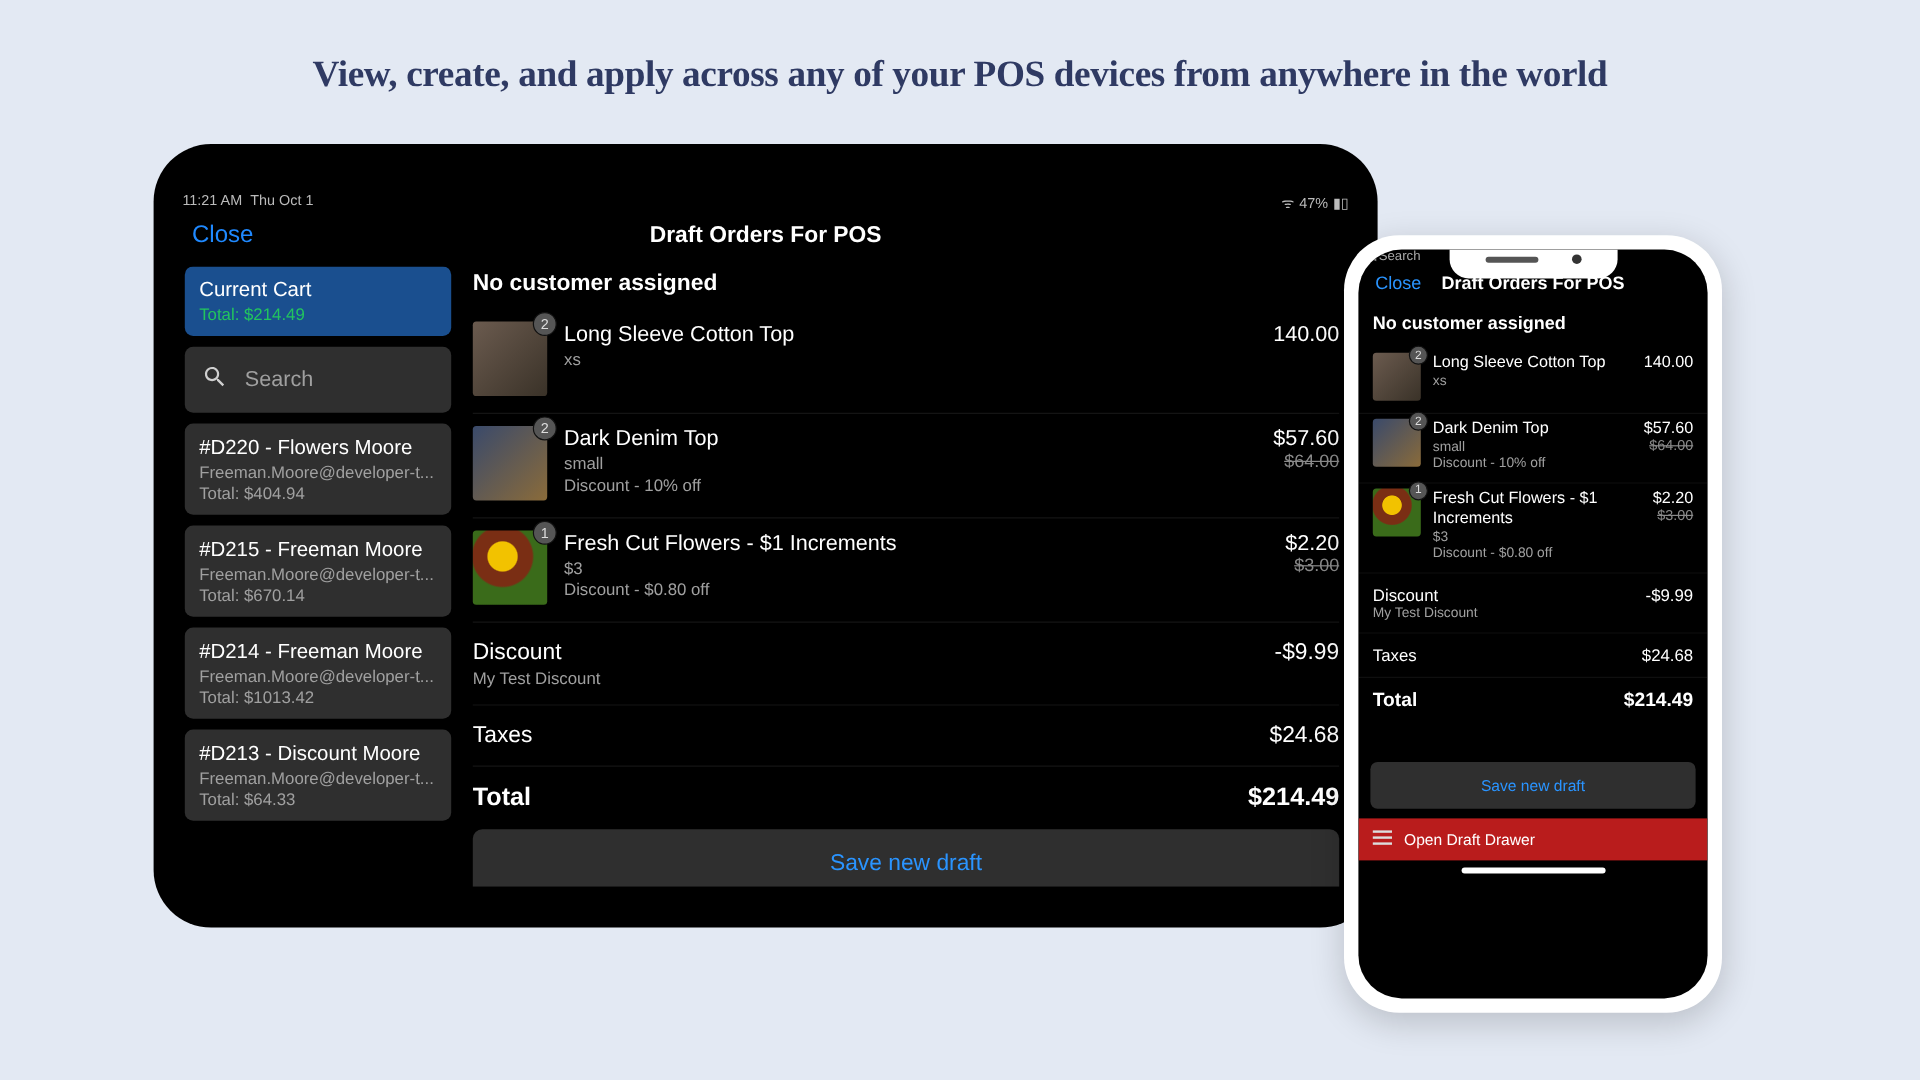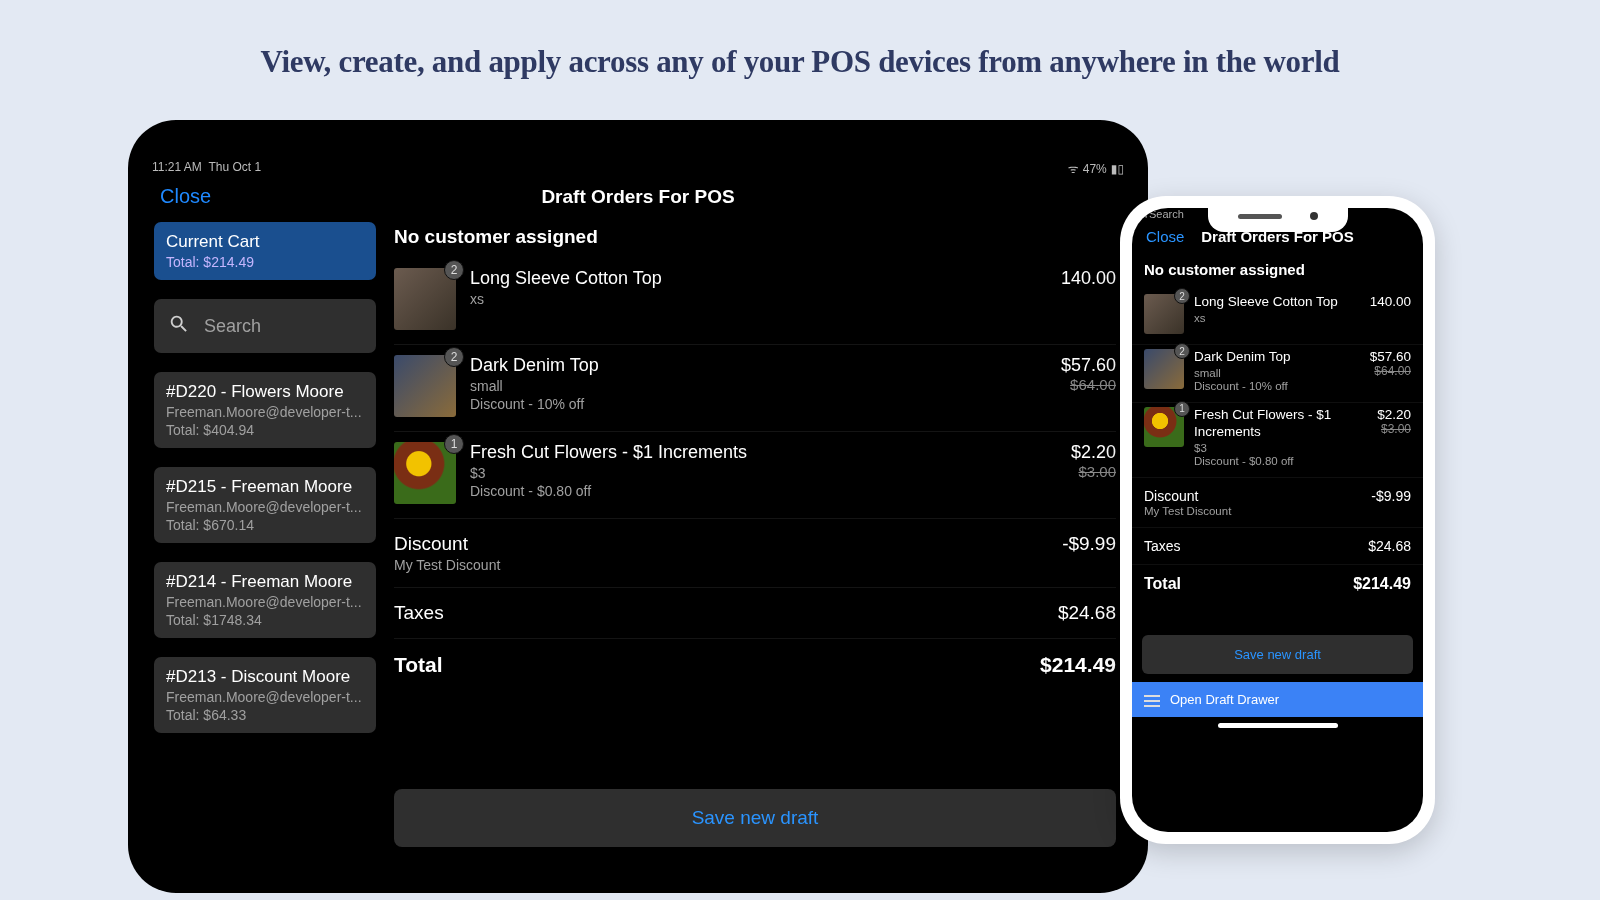--- a/index.html
+++ b/index.html
@@ -1,35 +1,35 @@
 <!DOCTYPE html>
 <html><head>
 <meta charset="utf-8">
 <style>
 * { box-sizing: border-box; margin: 0; padding: 0; font-family: -apple-system, BlinkMacSystemFont, "Segoe UI", Helvetica, Arial, sans-serif; }
 body { background: #e3e9f3; width: 1600px; height: 900px; overflow: hidden; position: relative; }
 .headline { text-align: center; font-size: 31px; font-weight: 700; color: #2f3a63; padding: 44px 40px 0; letter-spacing: -0.3px; font-family: Georgia, "Times New Roman", serif; }
 
 
-.tablet { position: absolute; left: 128px; top: 120px; width: 1020px; height: 773px; background: #000; border-radius: 48px; padding: 34px 14px; }
+.tablet { position: absolute; left: 128px; top: 120px; width: 1020px; height: 653px; background: #000; border-radius: 48px; padding: 34px 14px; }
 .tablet-screen { width: 100%; height: 100%; background: #000; color: #fff; border-radius: 2px; overflow: hidden; display: flex; flex-direction: column; }
 
 .status-bar { display: flex; justify-content: space-between; font-size: 12px; color: #bbb; padding: 6px 10px 4px; }
 .status-right { display: flex; align-items: center; gap: 4px; }
 
 .nav-bar { display: flex; align-items: center; padding: 4px 18px 14px; position: relative; }
 .nav-close { color: #1f89ff; font-size: 20px; }
 .nav-title { position: absolute; left: 0; right: 0; text-align: center; font-size: 19px; font-weight: 600; color: #fff; pointer-events: none; }
 
 .tablet-body { flex: 1; display: flex; gap: 18px; padding: 0 12px 12px; overflow: hidden; }
-.sidebar { width: 222px; display: flex; flex-direction: column; gap: 19px; }
+.sidebar { width: 222px; display: flex; flex-direction: column; gap: 9px; }
 .card { background: #2f2f2f; border-radius: 7px; padding: 10px 12px; }
 .card.current { background: #1a4f8f; }
 .card-title { font-size: 17px; font-weight: 500; color: #fff; }
-.card-sub { font-size: 14px; color: #c4b5fd; margin-top:2px; }
+.card-sub { font-size: 14px; color: #22c55e; margin-top:2px; }
 .card .email { font-size: 14px; color: #a0a0a0; margin-top:2px; white-space: nowrap; overflow: hidden; text-overflow: ellipsis; }
 .card .total { font-size: 14px; color: #a0a0a0; margin-top:2px; }
 .search-card { display: flex; align-items: center; gap: 14px; padding: 14px 14px; }
 .search-icon svg { width: 22px; height: 22px; fill: #cfcfcf; }
 .search-text { color: #a0a0a0; font-size: 18px; }
 .sidebar .card:last-child { }
 
 .main { flex: 1; display: flex; flex-direction: column; padding-right: 6px; }
 .no-cust { font-size: 19px; font-weight: 600; padding: 4px 0 14px; }
 .line-items { display: flex; flex-direction: column; gap: 4px; }
@@ -87,21 +87,21 @@
 .p-li .was { font-size: 12px; color: #8a8a8a; text-decoration: line-through; text-align:right;}
 
 .p-sum-row { display: flex; justify-content: space-between; padding: 10px 12px; border-bottom: 1px solid rgba(255,255,255,0.06); }
 .p-sum-row .lbl { font-size: 14px; }
 .p-sum-row .val { font-size: 14px; font-weight: 500; }
 .p-sum-row .sub { font-size: 11.5px; color: #a0a0a0; margin-top:1px; }
 .p-sum-row.ptotal { border-bottom:none; }
 .p-sum-row.ptotal .lbl, .p-sum-row.ptotal .val { font-size: 16px; font-weight: 600; }
 
 .p-save { margin: 32px 10px 8px; background: #2f2f2f; color: #2a94ff; font-size: 13px; font-weight: 500; text-align: center; padding: 12px; border-radius: 6px; }
-.p-drawer { background: #3b82f6; padding: 10px 12px; display: flex; align-items: flex-end; gap: 10px; font-size: 13px; }
+.p-drawer { background: #b91c1c; padding: 10px 12px; display: flex; align-items: flex-start; gap: 10px; font-size: 13px; }
 .p-home { height: 5px; width: 120px; background: #fff; border-radius: 3px; margin: 6px auto 6px; }
 .menu-icon{ display:inline-flex; flex-direction:column; gap:3px;}
 .menu-icon span{ width:16px; height:2px; background:#ddd;}
 </style>
 </head>
 <body>
 
 <div class="headline">View, create, and apply across any of your POS devices from anywhere in the world</div>
 
 <div class="tablet">
@@ -136,21 +136,21 @@
           <div class="total">Total: $404.94</div>
         </div>
         <div class="card">
           <div class="card-title">#D215 - Freeman Moore</div>
           <div class="email">Freeman.Moore@developer-t...</div>
           <div class="total">Total: $670.14</div>
         </div>
         <div class="card">
           <div class="card-title">#D214 - Freeman Moore</div>
           <div class="email">Freeman.Moore@developer-t...</div>
-          <div class="total">Total: $1748.34</div>
+          <div class="total">Total: $1013.42</div>
         </div>
         <div class="card">
           <div class="card-title">#D213 - Discount Moore</div>
           <div class="email">Freeman.Moore@developer-t...</div>
           <div class="total">Total: $64.33</div>
         </div>
       </div>
 
       <div class="main">
         <div class="no-cust">No customer assigned</div>

